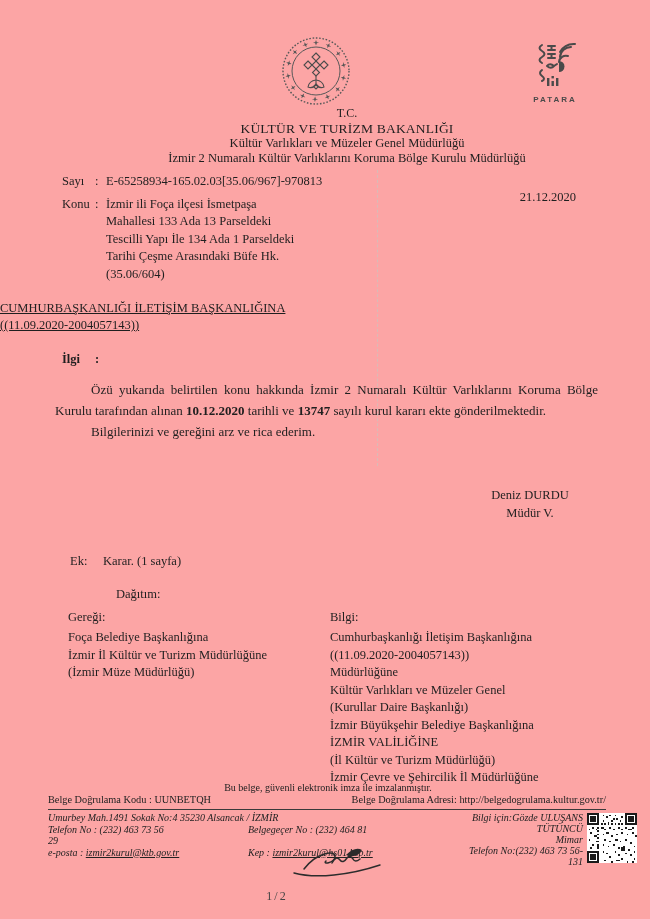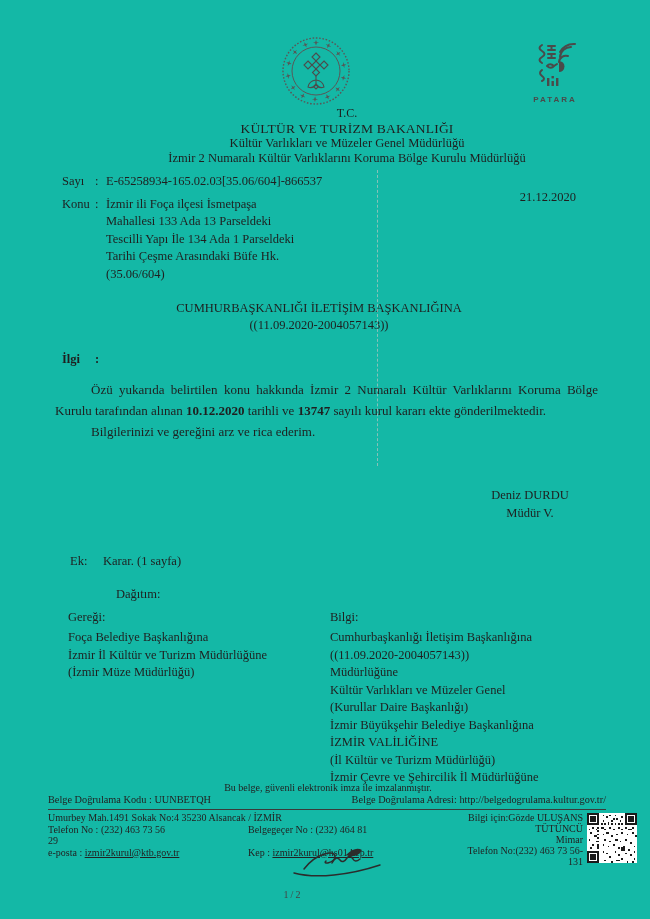--- a/index.html
+++ b/index.html
@@ -1,17 +1,17 @@
 <!DOCTYPE html>
 <html><head>
 <meta charset="utf-8">
 <style>
   html,body{margin:0;padding:0;background:#e8e8e6;}
   .page{
-    position:relative;width:650px;height:919px;background:#14b8a6;
+    position:relative;width:650px;height:919px;background:#fca5a5;
     font-family:"Liberation Serif","DejaVu Serif",serif;color:#1f1f1f;
     overflow:hidden;margin:0 auto;
   }
   
   .emblem{position:absolute;top:36px;left:281px;}
   .patara{position:absolute;top:42px;left:529px;width:52px;text-align:center;}
   .patara-label{font-family:"Liberation Sans","DejaVu Sans",sans-serif;font-size:8px;
     font-weight:bold;letter-spacing:2px;color:#4a4a4a;margin-top:1px;}
   .header-text{position:absolute;top:106px;left:0;width:648px;text-align:center;line-height:15px;padding-left:23px;}
   .ht-tc{font-size:12px;}
@@ -19,22 +19,22 @@
   .ht-gd{font-size:12.5px;}
   .ht-rd{font-size:12.5px;}
   
   .meta{position:absolute;top:173px;left:62px;right:60px;font-size:12.5px;}
   .kv{display:flex;line-height:17.5px;margin-bottom:5px;position:relative;}
   .kv-label{width:33px;flex:none;}
   .kv-colon{width:11px;flex:none;}
   .kv-value{flex:1;}
   .kv-date{position:absolute;right:14px;top:16px;}
   
-  .addressee{position:absolute;top:300px;left:0;width:638px;text-align:center;
-    font-size:12.5px;line-height:17px;}
+  .addressee{position:absolute;top:300px;left:0;width:638px;
+    font-size:12.5px;line-height:17px;text-decoration:underline;}
   
   .ilgi{position:absolute;top:352px;left:62px;font-size:12.5px;display:flex;font-weight:bold;}
   .ilgi .kv-label{width:33px;}
   
   .body-text{position:absolute;top:379px;left:55px;width:543px;font-size:13px;line-height:21px;}
   .body-text p{margin:0;text-indent:36px;}
   .body-text .p1{text-align:justify;}
   .body-text b{font-weight:bold;}
   
   .signature{position:absolute;top:486px;left:440px;width:180px;text-align:center;
@@ -47,29 +47,29 @@
   .dist-cols{display:flex;}
   .dist-col-geregi{width:262px;flex:none;}
   .dist-col-title{margin-bottom:3px;line-height:17px;font-family:Liberation Serif, serif;}
   .dist-item{line-height:17.5px;}
   .dist-col-bilgi{flex:1;}
   
   .footer{position:absolute;left:48px;top:782px;width:592px;font-size:10px;color:#222;}
   .f-note{width:560px;text-align:center;margin-bottom:1px;line-height:11px;}
   .f-verify{width:558px;display:flex;justify-content:space-between;font-size:10.3px;
     border-bottom:1.3px solid #3a3a3a;padding-bottom:4px;line-height:11px;}
-  .f-cols{display:flex;margin-top:2px;}
+  .f-cols{display:flex;margin-top:2px;font-style:italic;}
   .f-left{width:345px;flex:none;line-height:11.5px;}
   .f-row{display:flex;}
   .f-cell1{width:200px;flex:none;}
   .f-right{width:190px;flex:none;text-align:right;line-height:11px;}
   .f-qr{width:55px;flex:none;padding-left:4px;padding-top:1px;}
   .f-link{text-decoration:underline;}
-  .page-num{position:absolute;top:889px;left:16px;width:554px;text-align:center;
-    font-size:10px;letter-spacing:2px;color:#444;}
+  .page-num{position:absolute;top:889px;left:0;width:554px;text-align:center;
+    font-size:12px;letter-spacing:2px;color:#444;}
   
   .fold-line{position:absolute;left:377px;top:170px;height:296px;width:0;
     border-left:1px dashed #c7c7c2;opacity:.65;}
   .scribble{position:absolute;left:288px;top:843px;}
 </style>
 </head>
 <body>
 
 <div class="page">
 
@@ -170,21 +170,21 @@
     <div class="ht-tc">T.C.</div>
     <div class="ht-ministry">KÜLTÜR VE TURİZM BAKANLIĞI</div>
     <div class="ht-gd">Kültür Varlıkları ve Müzeler Genel Müdürlüğü</div>
     <div class="ht-rd">İzmir 2 Numaralı Kültür Varlıklarını Koruma Bölge Kurulu Müdürlüğü</div>
   </div>
 
   <div class="meta">
     <div class="kv">
       <span class="kv-label">Sayı</span>
       <span class="kv-colon">:</span>
-      <span class="kv-value">E-65258934-165.02.03[35.06/604]-866537</span>
+      <span class="kv-value">E-65258934-165.02.03[35.06/967]-970813</span>
       <span class="kv-date">21.12.2020</span>
     </div>
     <div class="kv">
       <span class="kv-label">Konu</span>
       <span class="kv-colon">:</span>
       <span class="kv-value">
         <div>İzmir ili Foça ilçesi İsmetpaşa</div>
         <div>Mahallesi 133 Ada 13 Parseldeki</div>
         <div>Tescilli Yapı İle 134 Ada 1 Parseldeki</div>
         <div>Tarihi Çeşme Arasındaki Büfe Hk.</div>

